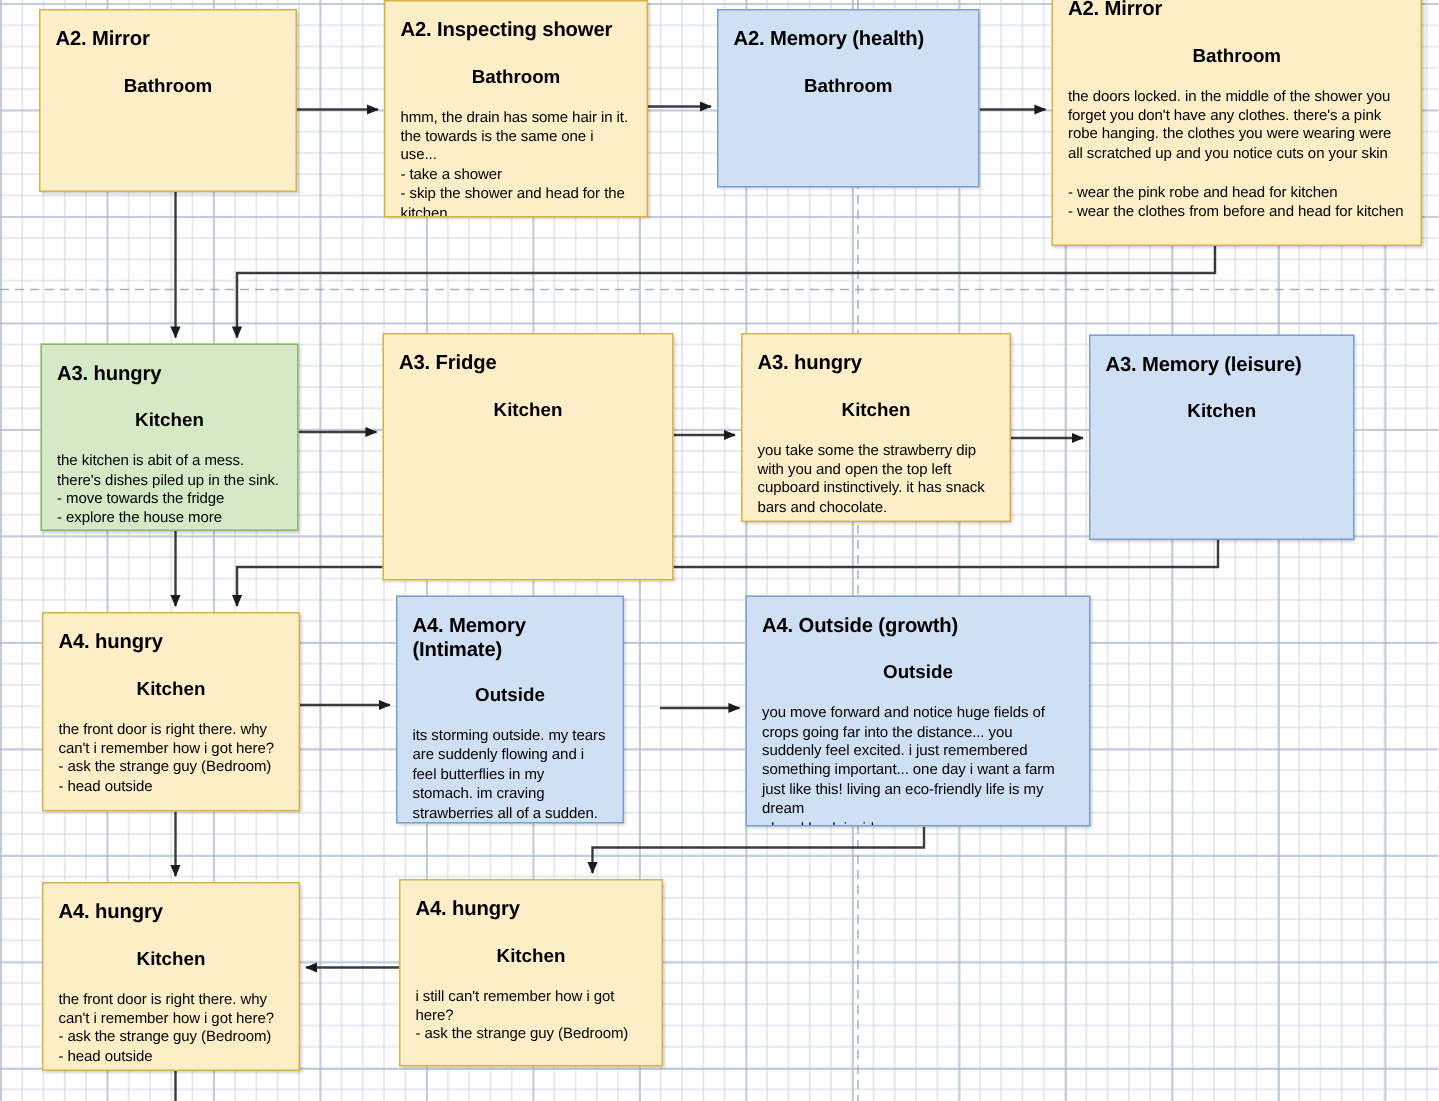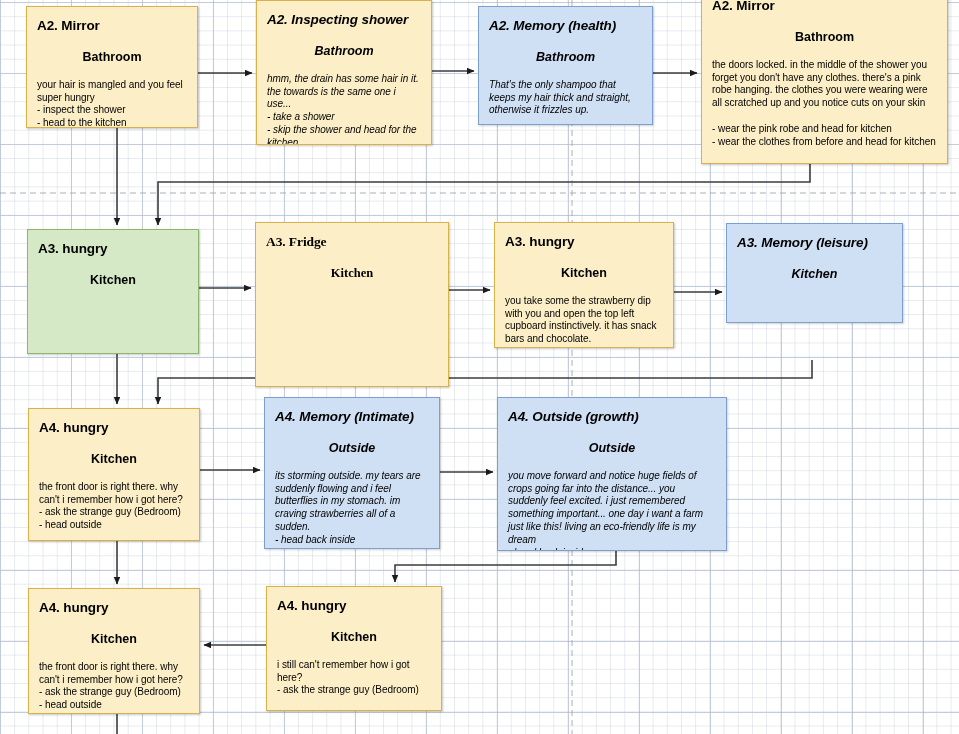--- a/index.html
+++ b/index.html
@@ -44,21 +44,20 @@
   }
   .node.yellow {
     background: #fcefc7;
     border: 1px solid #d9b14a;
     box-shadow: 1px 1px 2px rgba(0,0,0,0.22);
   }
   .node.blue {
     background: #cfe0f5;
     border: 1px solid #7a9fd0;
     box-shadow: 1px 1px 2px rgba(0,0,0,0.18);
-    font-style: italic;
   }
   .node.green {
     background: #d6e9c6;
     border: 1px solid #8cb66b;
     box-shadow: 1px 1px 2px rgba(0,0,0,0.20);
   }
   .node .title {
     font-size: 13.5px;
     font-weight: bold;
     line-height: 1.15;
@@ -123,78 +122,77 @@
 
       <path d="M266,645 L204,645" marker-end="url(#arrow)"></path>
 
       <path d="M117,714 L117,734"></path>
     </g>
   </svg>
 
   <div class="node yellow" style="left:26px; top:6px; width:172px; height:122px;">
     <div class="title">A2. Mirror</div>
     <div class="place">Bathroom</div>
-    <div class="body">your hair is mangled and you feel super hungry
-- inspect the shower
-- head to the kitchen</div>
-  </div>
-
-  <div class="node yellow" style="left:256px; top:0px; width:176px; height:145px;font-style:italic;">
+  </div>
+
+  <div class="node yellow" style="left:256px; top:0px; width:176px; height:145px;">
     <div class="title">A2. Inspecting shower</div>
     <div class="place">Bathroom</div>
     <div class="body">hmm, the drain has some hair in it. the towards is the same one i use...
 - take a shower
 - skip the shower and head for the kitchen</div>
   </div>
 
   <div class="node blue" style="left:478px; top:6px; width:175px; height:119px;">
     <div class="title">A2. Memory (health)</div>
     <div class="place">Bathroom</div>
-    <div class="body">That's the only shampoo that keeps my hair thick and straight, otherwise it frizzles up.</div>
   </div>
 
   <div class="node yellow clipped-top" style="left:701px; top:-12px; width:247px; height:176px;">
     <div class="title">A2. Mirror</div>
     <div class="place">Bathroom</div>
     <div class="body">the doors locked. in the middle of the shower you forget you don't have any clothes. there's a pink robe hanging. the clothes you were wearing were all scratched up and you notice cuts on your skin
 
 - wear the pink robe and head for kitchen
 - wear the clothes from before and head for kitchen</div>
   </div>
 
   <div class="node green" style="left:27px; top:229px; width:172px; height:125px;">
     <div class="title">A3. hungry</div>
     <div class="place">Kitchen</div>
-  </div>
-
-  <div class="node yellow" style="left:255px; top:222px; width:194px; height:165px;font-family:Liberation Serif, serif;">
+    <div class="body">the kitchen is abit of a mess. there's dishes piled up in the sink.
+- move towards the fridge
+- explore the house more</div>
+  </div>
+
+  <div class="node yellow" style="left:255px; top:222px; width:194px; height:165px;">
     <div class="title">A3. Fridge</div>
     <div class="place">Kitchen</div>
   </div>
 
   <div class="node yellow" style="left:494px; top:222px; width:180px; height:126px;">
     <div class="title">A3. hungry</div>
     <div class="place">Kitchen</div>
     <div class="body">you take some the strawberry dip with you and open the top left cupboard instinctively. it has snack bars and chocolate.</div>
   </div>
 
-  <div class="node blue" style="left:726px; top:223px; width:177px; height:100px;">
+  <div class="node blue" style="left:726px; top:223px; width:177px; height:137px;">
     <div class="title">A3. Memory (leisure)</div>
     <div class="place">Kitchen</div>
   </div>
 
   <div class="node yellow" style="left:28px; top:408px; width:172px; height:133px;">
     <div class="title">A4. hungry</div>
     <div class="place">Kitchen</div>
     <div class="body">the front door is right there. why can't i remember how i got here?
 - ask the strange guy (Bedroom)
 - head outside</div>
   </div>
 
-  <div class="node blue" style="left:264px; top:397px; width:176px; height:152px;">
+  <div class="node blue" style="left:264px; top:397px; width:152px; height:152px;">
     <div class="title">A4. Memory (Intimate)</div>
     <div class="place">Outside</div>
     <div class="body">its storming outside. my tears are suddenly flowing and i feel butterflies in my stomach. im craving strawberries all of a sudden.
 - head back inside
 - Continue Forward</div>
   </div>
 
   <div class="node blue" style="left:497px; top:397px; width:230px; height:154px;">
     <div class="title">A4. Outside (growth)</div>
     <div class="place">Outside</div>

